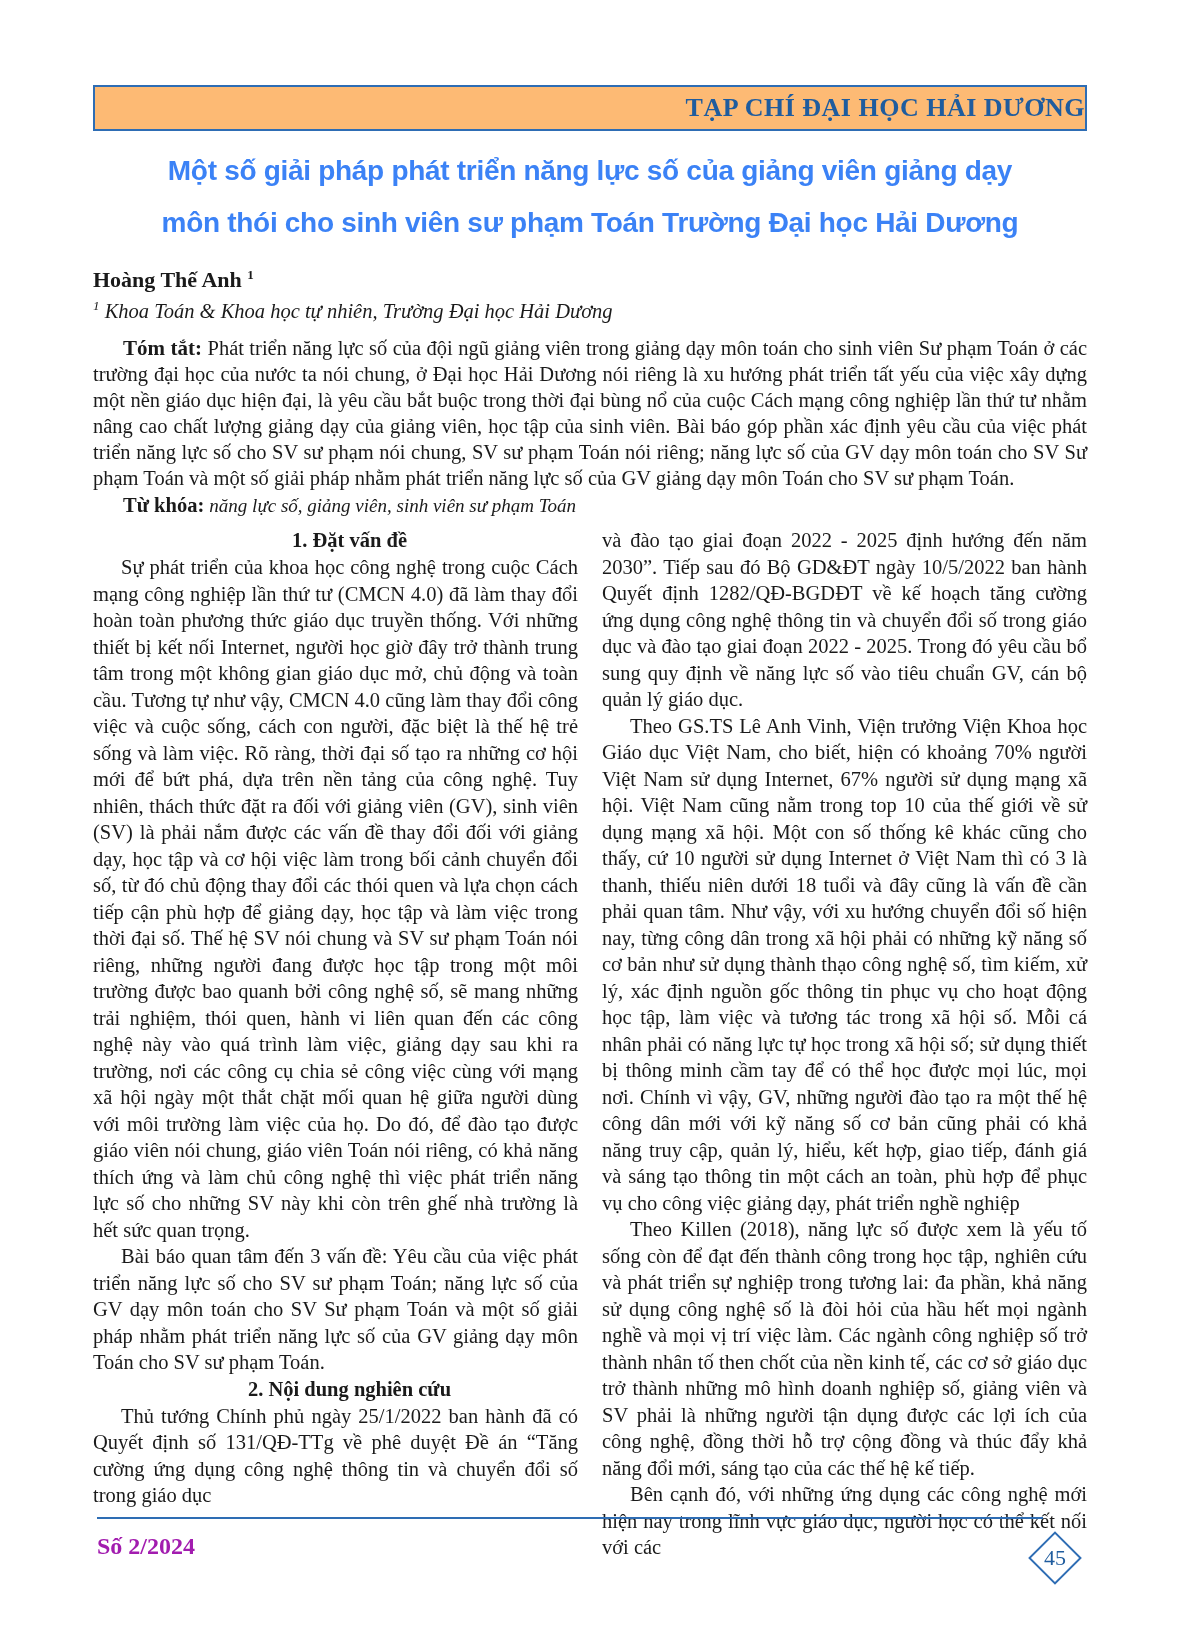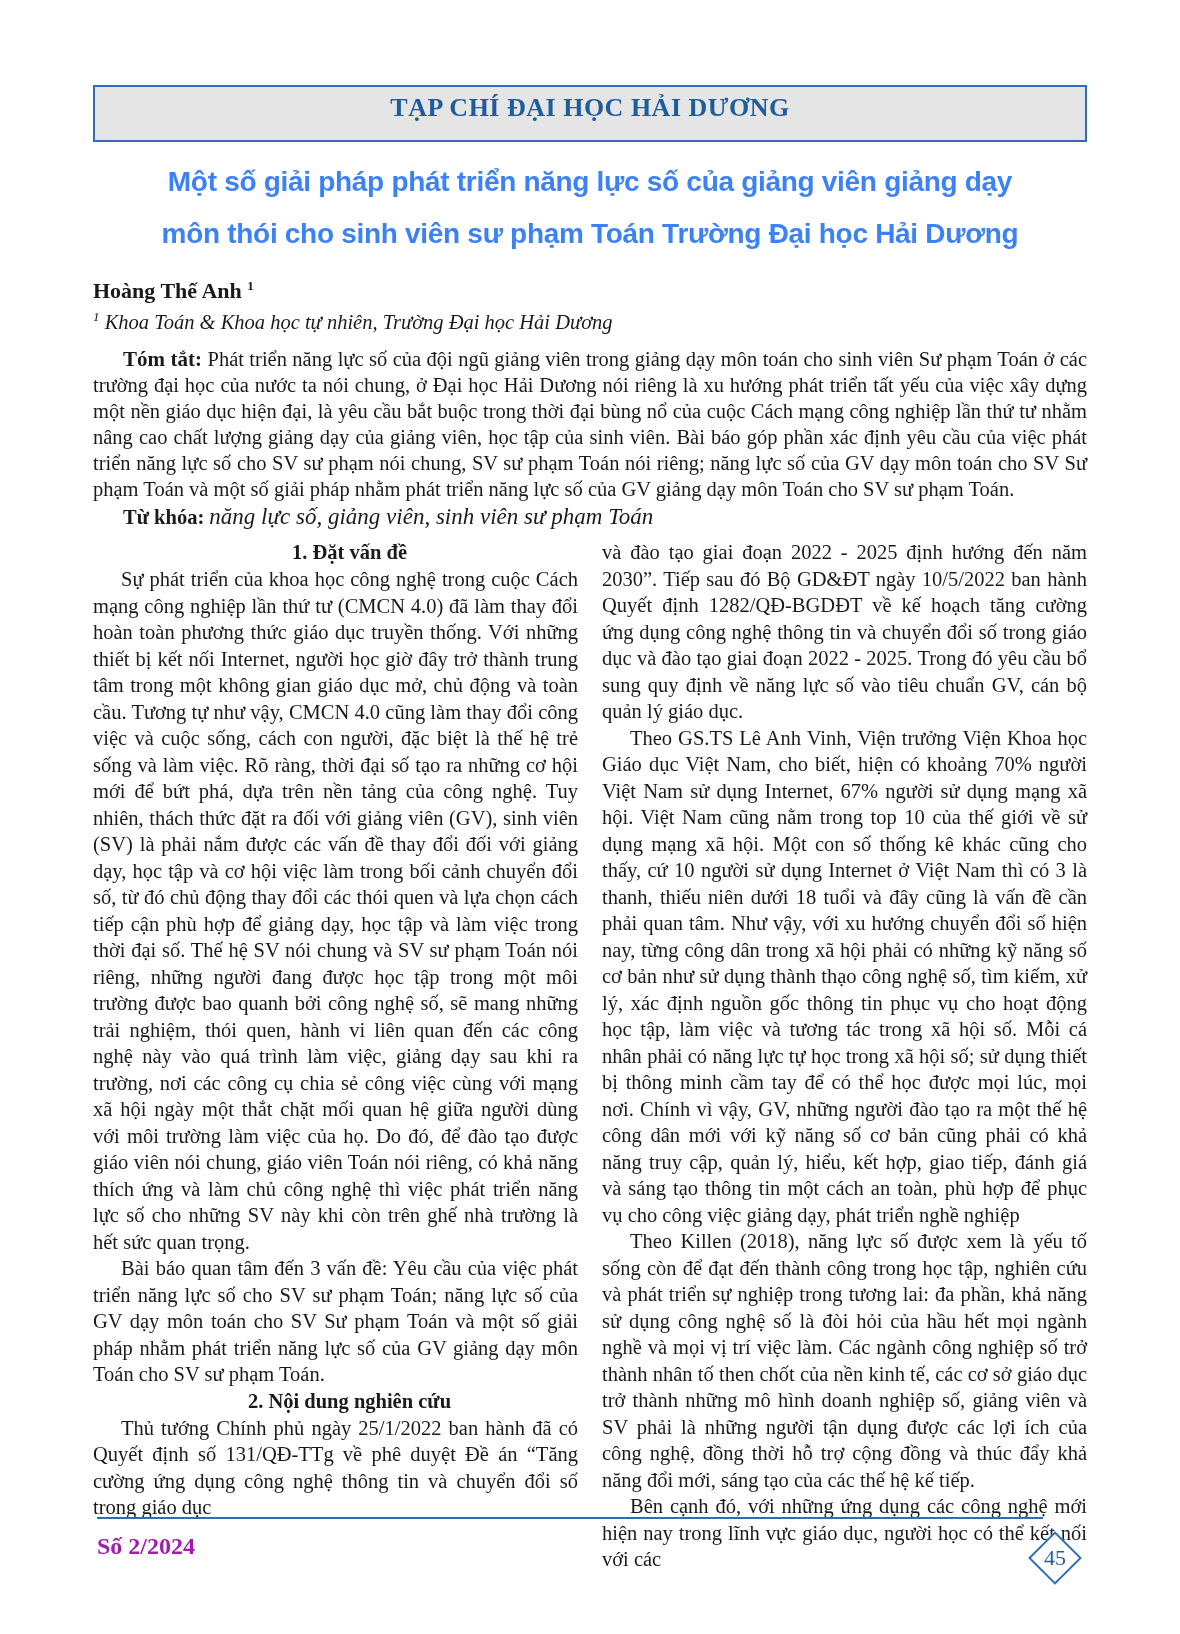--- a/index.html
+++ b/index.html
@@ -8,25 +8,25 @@
     width:1180px;height:1634px;
     margin:0 auto;
     background:#ffffff;
     overflow:hidden;
     font-family:"Liberation Serif", serif;
     color:#1a1a1a;
     box-sizing:border-box;
     padding:85px 93px 0 93px;
   }
   .banner{
-    height:57px;
+    height:46px;
     box-sizing:border-box;
-    background:#e5e5e5;
+    background:#fdba74;
     border:2px solid #2e6db4;
-    text-align:center;
+    text-align:right;
     line-height:42px;
     font-weight:bold;
     font-size:26px;
     letter-spacing:.5px;
     color:#1f5c9e;
   }
   .title{
     margin-top:14px;
     text-align:center;
     font-family:"Liberation Sans", sans-serif;
@@ -59,21 +59,21 @@
     font-size:20.5px;
     line-height:26px;
   }
   .abstract b{font-size:21px;}
   .keywords{
     margin:1px 0 0 0;
     text-indent:30px;
     font-size:20.5px;
     line-height:27px;
   }
-  .keywords i{font-size:23px;}
+  .keywords i{font-size:19px;}
   .columns{
     display:flex;
     gap:24px;
     margin-top:8px;
   }
   .col{flex:1;min-width:0;}
   .col p{
     margin:0;
     text-align:justify;
     text-indent:28px;

